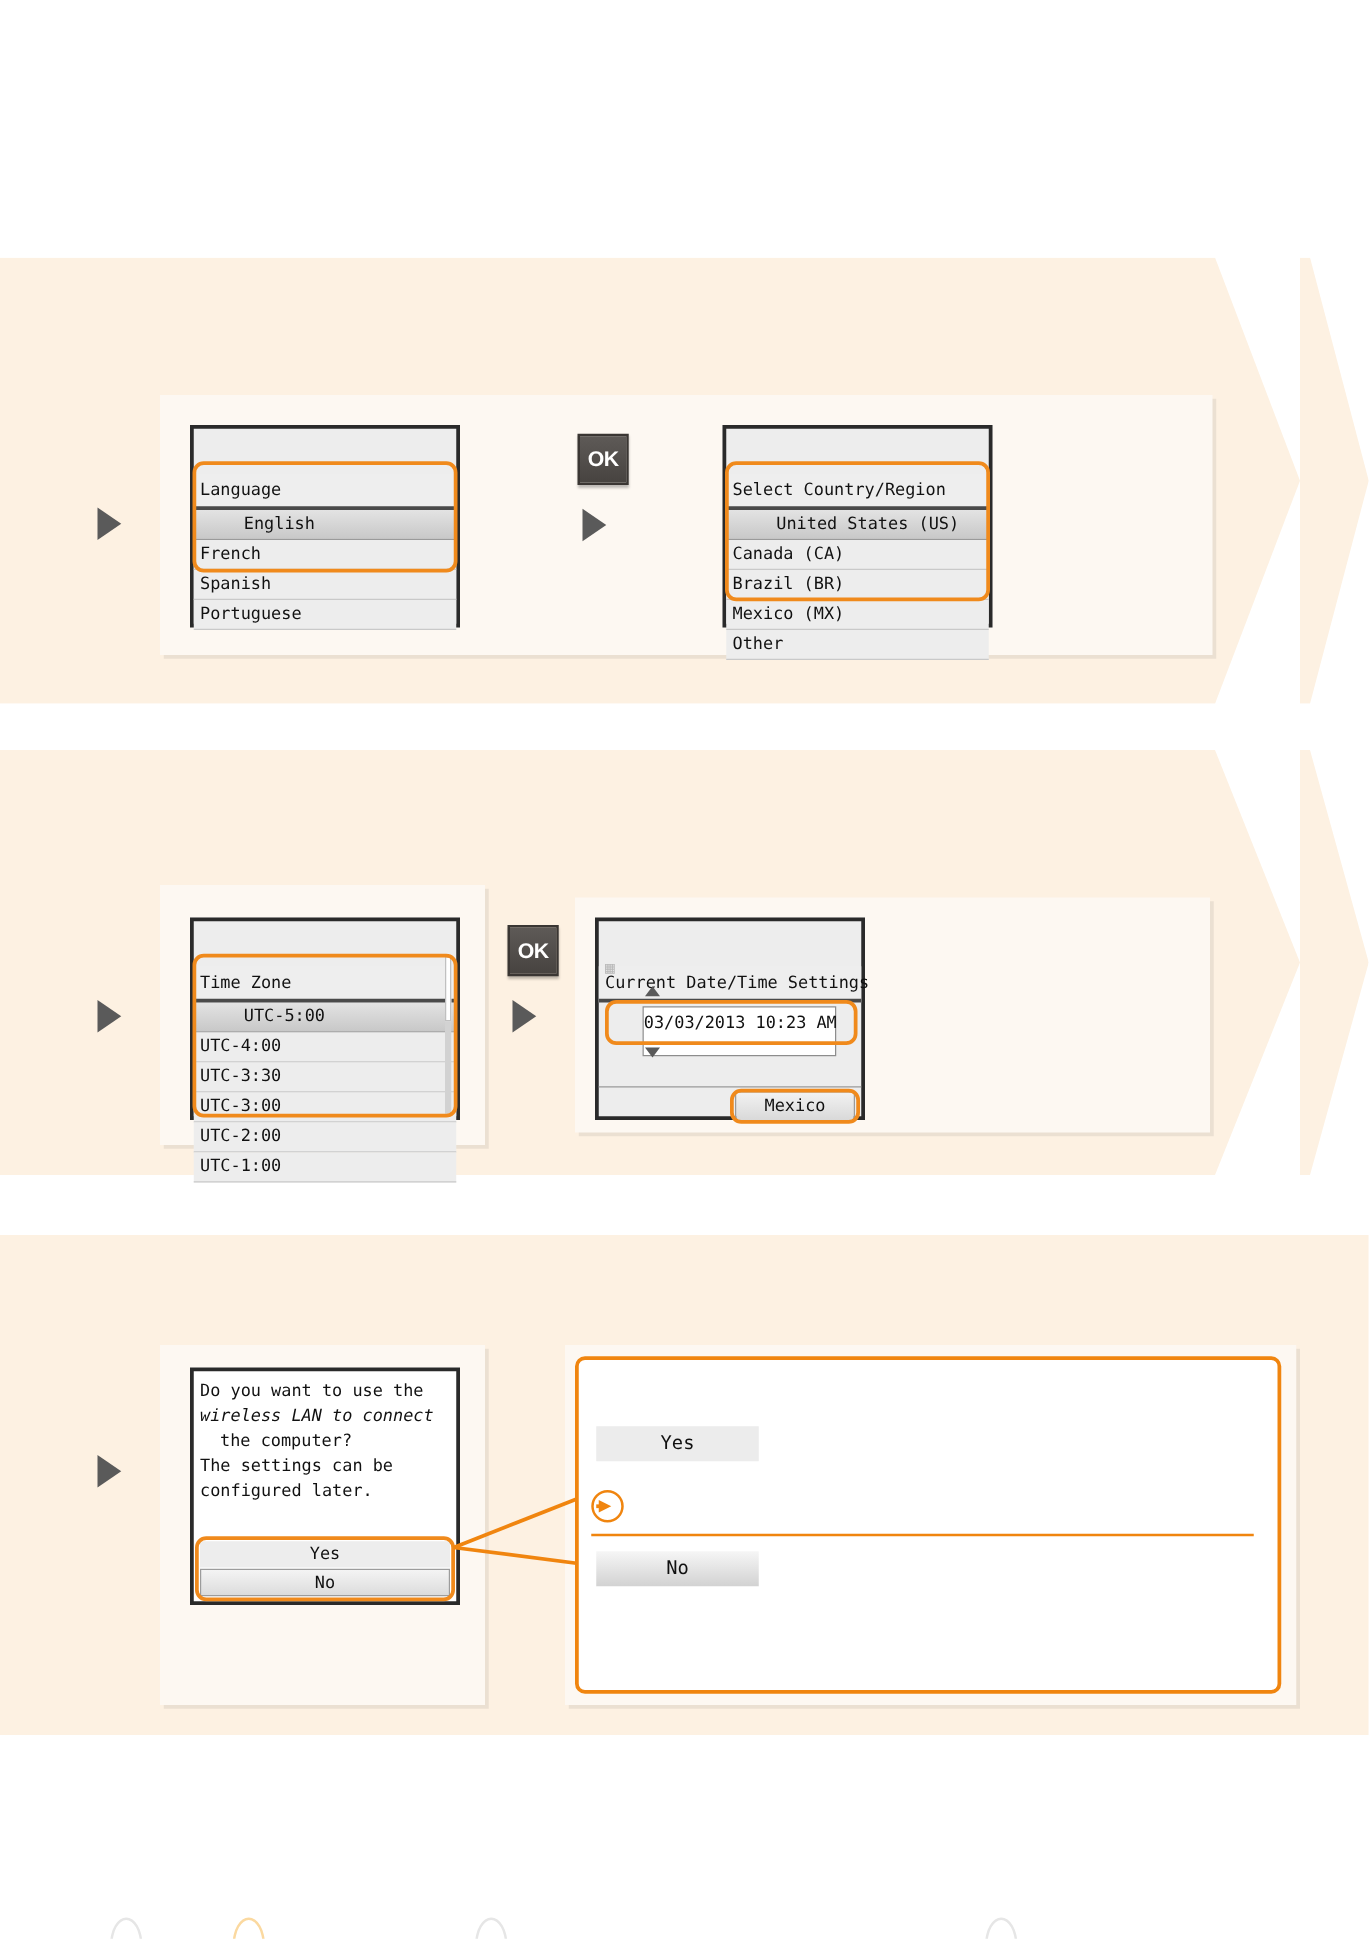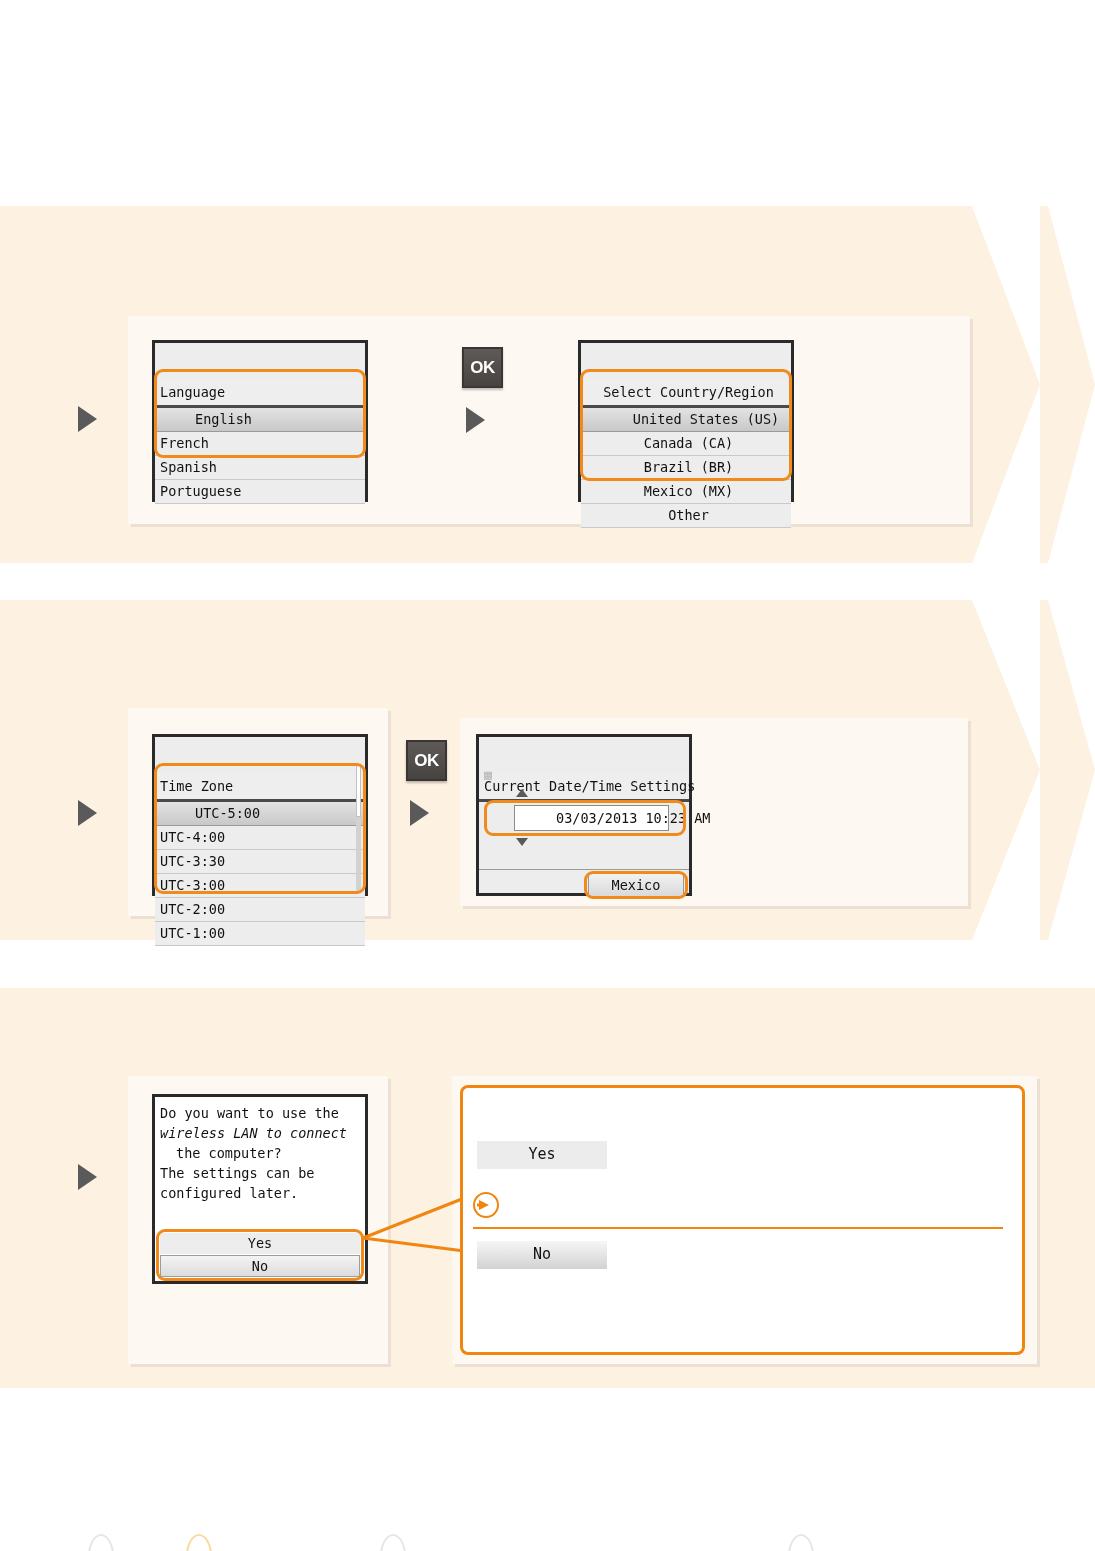--- a/index.html
+++ b/index.html
@@ -271,21 +271,21 @@
   <div class="lcd-row">Spanish</div>
   <div class="lcd-row">Portuguese</div>
 </div>
 <div class="ring" style="left:154px;top:369px;width:212px;height:89px;"></div>
 
 <div class="okkey" style="left:462px;top:347px;">
   <span>OK</span>
 </div>
 <div class="tri" style="left:466px;top:407px;"></div>
 
-<div class="lcd" style="left:578px;top:340px;width:216px;height:162px;text-align:center;">
+<div class="lcd" style="left:578px;top:340px;width:216px;height:162px;">
   <div class="lcd-title">Select Country/Region</div>
   <div class="lcd-row sel">United States (US)</div>
   <div class="lcd-row">Canada (CA)</div>
   <div class="lcd-row">Brazil (BR)</div>
   <div class="lcd-row">Mexico (MX)</div>
   <div class="lcd-row">Other</div>
 </div>
 <div class="ring" style="left:580px;top:369px;width:212px;height:112px;"></div>
 
 <div class="band chev" id="band2"></div>
@@ -312,21 +312,21 @@
 <div class="okkey" style="left:406px;top:740px;">
   <span>OK</span>
 </div>
 <div class="tri" style="left:410px;top:800px;"></div>
 
 <div class="lcd" style="left:476px;top:734px;width:216px;height:162px;">
   <div class="lcd-title">Current Date/Time Settings</div>
 </div>
 <div class="keypad-ico" style="left:484px;top:768px;">▦</div>
 <div class="arrow-up" style="left:516px;top:789px;"></div>
-<div class="dt-field" style="left:514px;top:805px;width:155px;height:26px;padding-left:41px;">03/03/2013 10:23 AM</div>
+<div class="dt-field" style="left:514px;top:805px;width:155px;height:40px;">03/03/2013 10:23 AM</div>
 <div class="arrow-down" style="left:516px;top:838px;"></div>
 <div class="ring" style="left:484px;top:800px;width:202px;height:36px;"></div>
 <div class="lcd-footsep" style="left:479px;top:869px;width:210px;"></div>
 <div class="apply-btn" style="left:588px;top:873px;width:96px;height:24px;">Mexico</div>
 <div class="ring" style="left:584px;top:871px;width:104px;height:28px;"></div>
 
 <div class="band flat" id="band3"></div>
 
 <div class="panel" style="left:128px;top:1076px;width:260px;height:288px;"></div>
 <div class="panel" style="left:452px;top:1076px;width:585px;height:288px;"></div>

